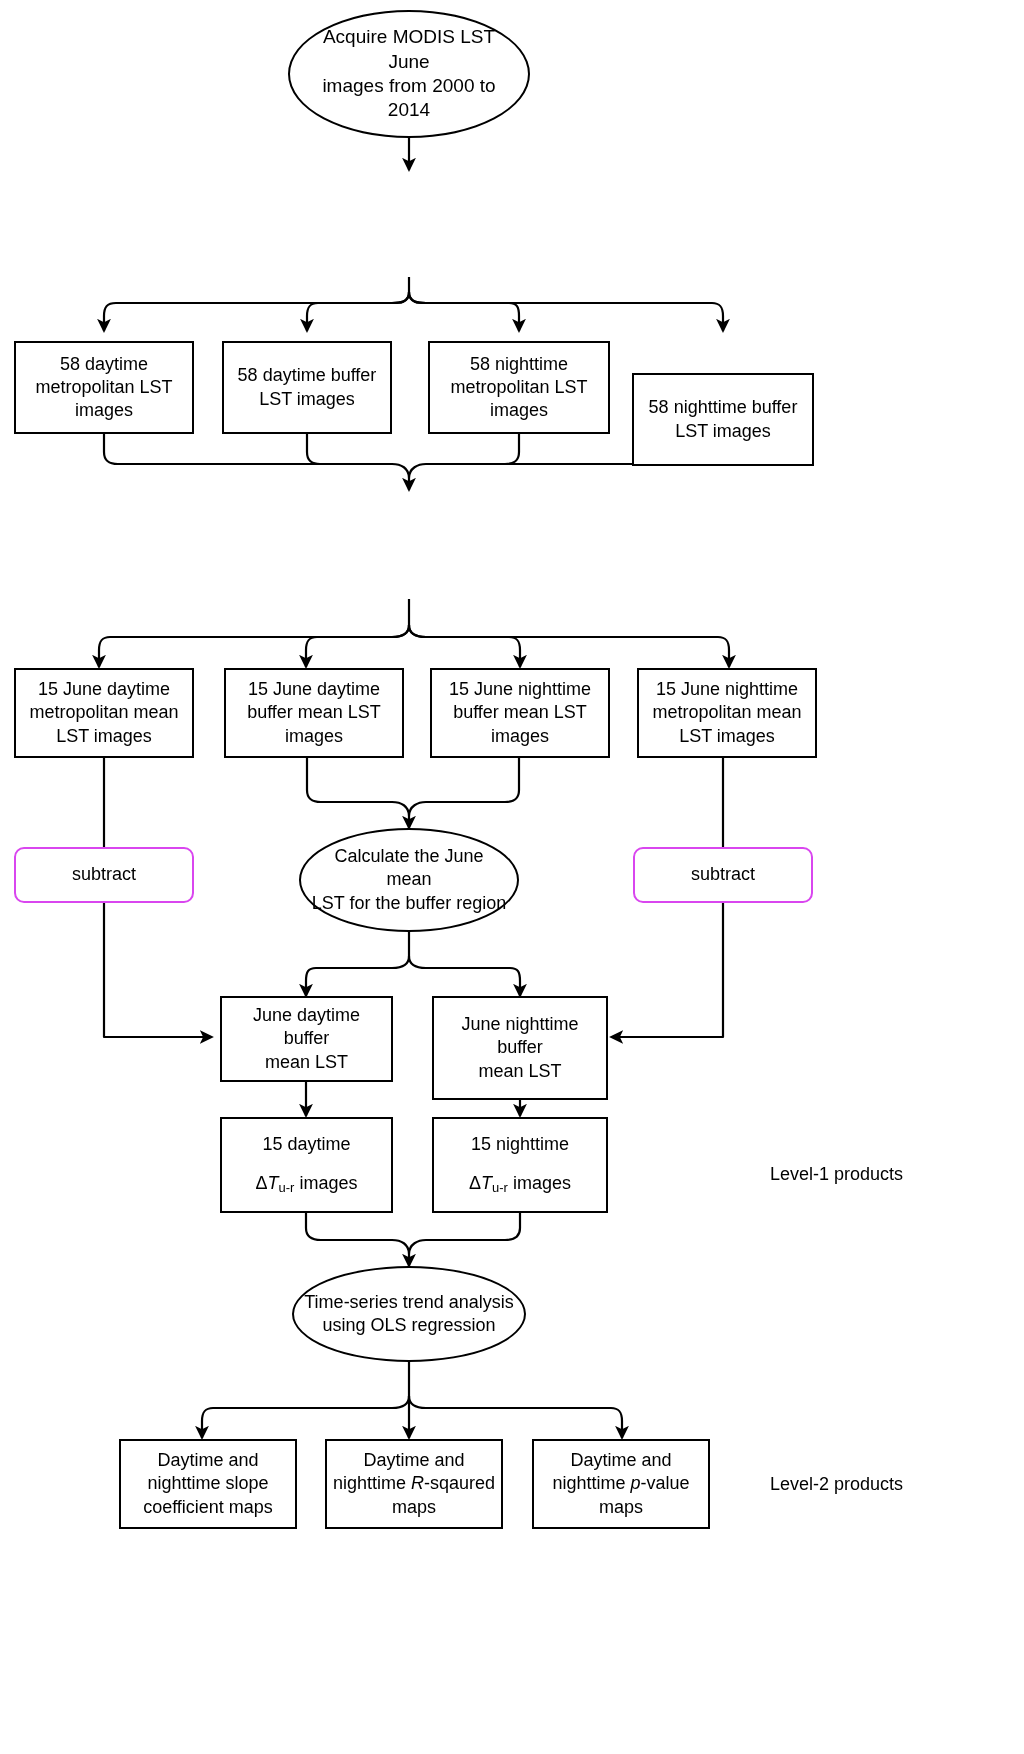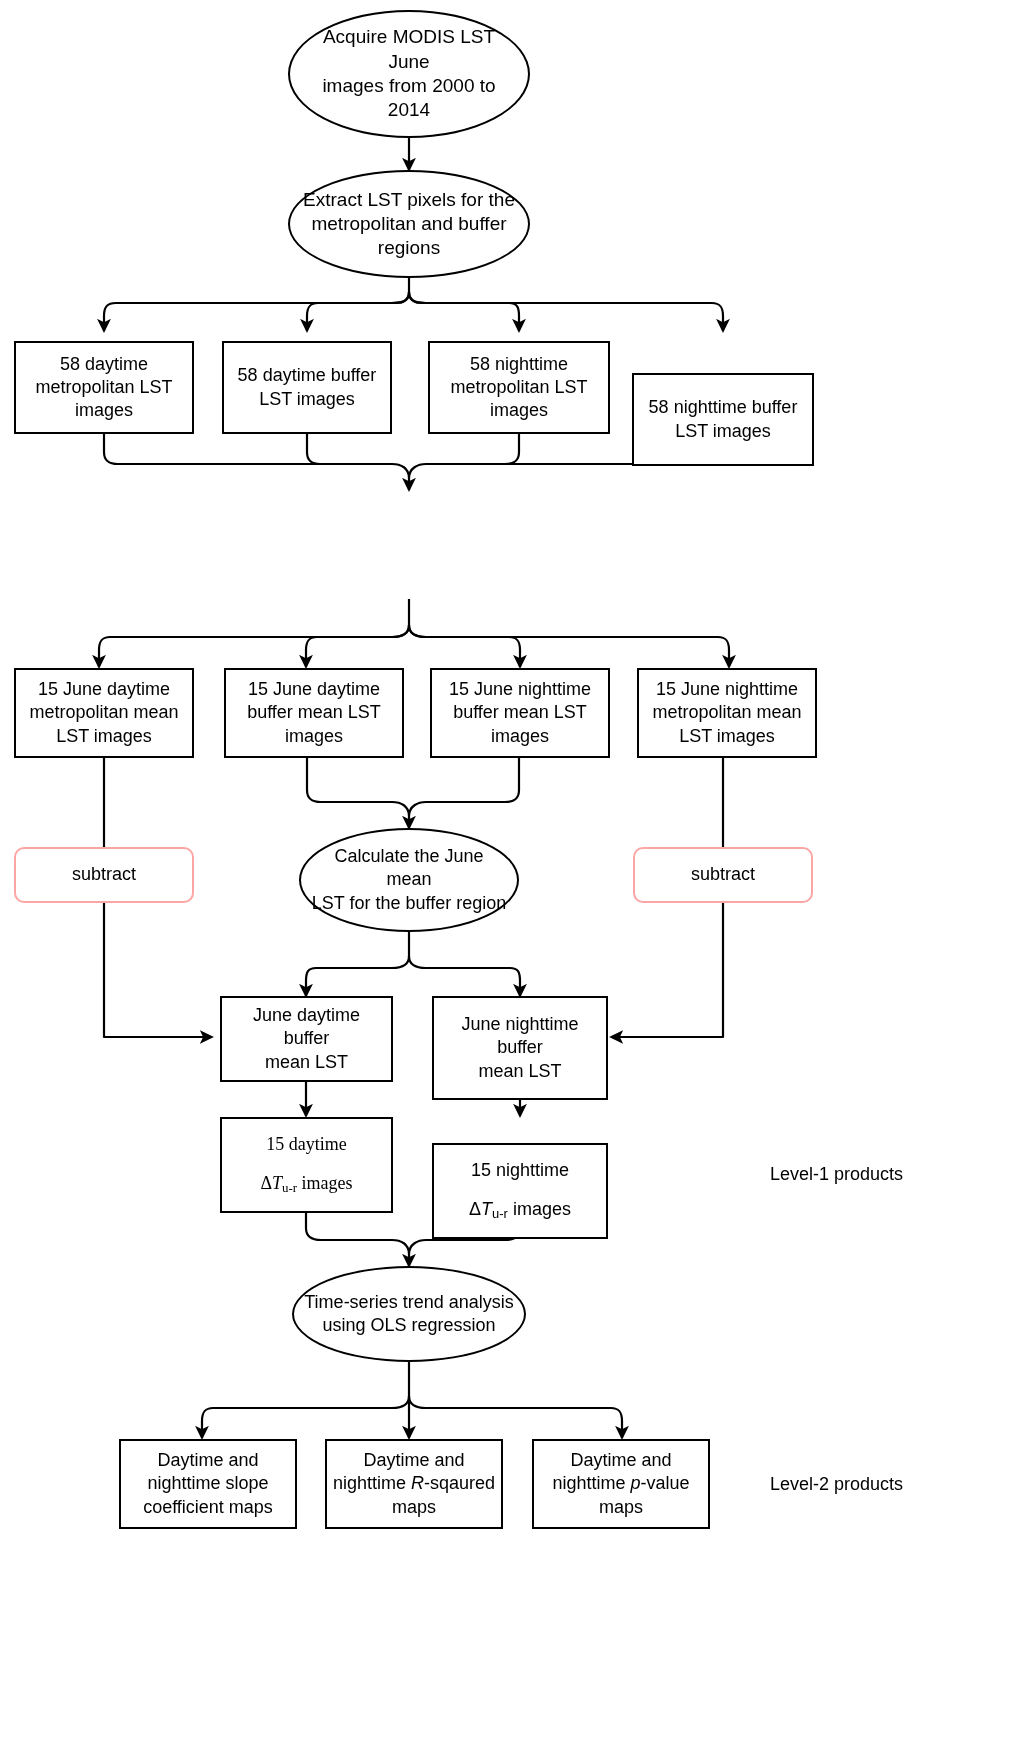--- a/index.html
+++ b/index.html
@@ -42,21 +42,21 @@
     width: 100%;
     padding: 0 10px;
     box-sizing: border-box;
     white-space: pre-line;
   }
   .rect {
     border: 2px solid #000;
     border-radius: 0;
   }
   .rounded {
-    border: 2px solid #fca5a5;
+    border: 2px solid #d946ef;
     border-radius: 10px;
   }
   .ellipse {
     border: 2px solid #000;
     border-radius: 50%;
   }
   .plain {
     border: none;
     background: transparent;
   }
@@ -133,25 +133,20 @@
       <path d="M 409 1396 C 409 1407 419 1408 426 1408 L 611 1408 C 619 1408 622 1412 622 1421 L 622 1438" marker-end="url(#arrow)"></path>
 
     </g>
   </svg>
 
   <div class="node ellipse fs19" style="left:288px; top:10px; width:242px; height:128px;">
     <span class="txt">Acquire MODIS LST June
 images from 2000 to 2014</span>
   </div>
 
-  <div class="node ellipse fs19" style="left:288px; top:170px; width:242px; height:108px;">
-    <span class="txt">Extract  LST pixels for the
-metropolitan and buffer
-regions</span>
-  </div>
 
   <div class="node rect fs18" style="left:14px; top:341px; width:180px; height:93px;">
     <span class="txt">58 daytime
 metropolitan LST
 images</span>
   </div>
 
   <div class="node rect fs18" style="left:222px; top:341px; width:170px; height:93px;">
     <span class="txt">58 daytime buffer
 LST images</span>
@@ -209,26 +204,26 @@
   <div class="node rect fs18" style="left:220px; top:996px; width:173px; height:86px;">
     <span class="txt">June daytime buffer
 mean LST</span>
   </div>
 
   <div class="node rect fs18" style="left:432px; top:996px; width:176px; height:104px;">
     <span class="txt">June nighttime buffer
 mean LST</span>
   </div>
 
-  <div class="node rect fs18" style="left:220px; top:1117px; width:173px; height:96px; flex-direction:column; gap:16px;font-family:Liberation Serif, serif;">
+  <div class="node rect fs18" style="left:220px; top:1117px; width:173px; height:96px; flex-direction:column; gap:16px;">
     <span>15 daytime</span>
     <span class="dtu"><span>Δ</span><i>T</i><sub>u-r</sub><span> images</span></span>
   </div>
 
-  <div class="node rect fs18" style="left:432px; top:1117px; width:176px; height:96px; flex-direction:column; gap:16px;margin-top:26px;">
+  <div class="node rect fs18" style="left:432px; top:1117px; width:176px; height:96px; flex-direction:column; gap:16px;">
     <span>15 nighttime</span>
     <span class="dtu"><span>Δ</span><i>T</i><sub>u-r</sub><span> images</span></span>
   </div>
 
   <div class="node plain fs18" style="left:760px; top:1148px; width:200px; height:34px; justify-content:flex-start;">
     <span class="txt" style="text-align:left;margin-top:20px;">Level-1 products</span>
   </div>
 
   <div class="node ellipse fs18" style="left:292px; top:1266px; width:234px; height:96px;">
     <span class="txt">Time-series trend analysis

